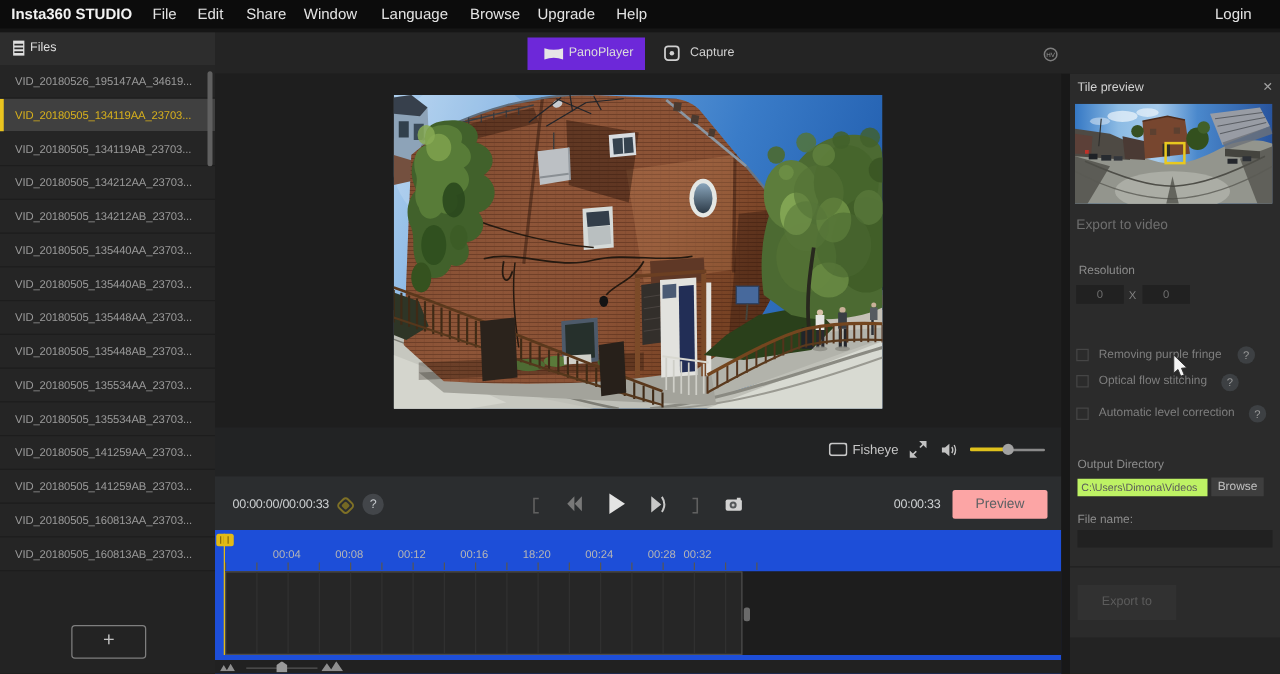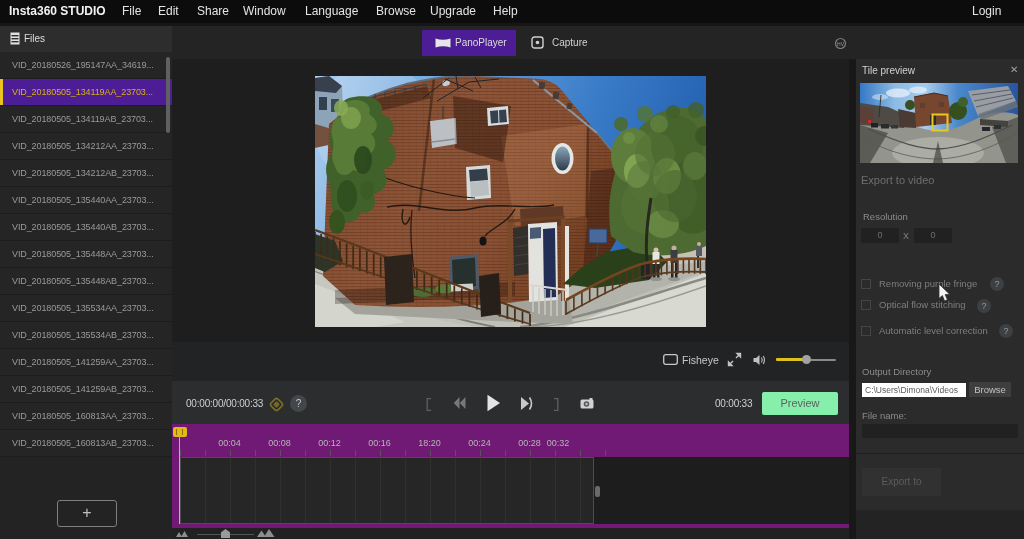--- a/index.html
+++ b/index.html
@@ -15,52 +15,52 @@
   #gapstrip { left:0; top:23px; width:1024px; height:3px; background:#161616; }
 
   
   #sidebar { left:0; top:26px; width:172px; height:513px; background:#232323; }
   #sbheader { position:absolute; left:0; top:0; width:172px; height:26px; background:#2d2d2d; }
   #sbheader .t { position:absolute; left:24px; top:7px; font-size:10px; color:#dedede; }
   #filelist { position:absolute; left:0; top:26px; width:172px; }
   .frow { position:relative; width:172px; height:27px; line-height:27px; font-size:9px; letter-spacing:-0.1px;
      color:#9a9a9a; padding-left:12px; white-space:nowrap; overflow:hidden;
      border-bottom:1px solid #1d1d1d; background:#252525; }
-  .frow.sel { color:#d7b01c; background:#4c1d95; }
+  .frow.sel { color:#d7b01c; background:#404040; }
   .frow.sel::before { content:""; position:absolute; left:0; top:0; width:3px; height:27px; background:#eac41f; }
   #sbscroll { position:absolute; left:166px; top:31px; width:4px; height:76px; background:#606060; border-radius:2px; }
   #addbtn { position:absolute; left:57px; top:474px; width:60px; height:27px; border:1px solid #7f7f7f;
      border-radius:3px; color:#c0c0c0; font-size:16px; font-weight:300; text-align:center; line-height:24px; }
 
   
   #toolbar { left:172px; top:26px; width:852px; height:33px; background:#242424; }
-  #btnPano { position:absolute; left:250px; top:4px; width:94px; height:26px; background:#4c1d95; }
+  #btnPano { position:absolute; left:250px; top:4px; width:94px; height:26px; background:#6d28d9; }
   #btnPano span { position:absolute; left:33px; top:7px; font-size:10px; color:#dcdcdc; }
   #capIcon { position:absolute; left:359px; top:10px; }
   #capTxt  { position:absolute; left:380px; top:11px; font-size:10px; color:#d0d0d0; }
 
   
   #viewport { left:172px; top:59px; width:677px; height:283px; background:#1e1e1e; }
   #photo { position:absolute; left:143px; top:17px; width:391px; height:251px; }
 
   
   #fishrow { left:172px; top:342px; width:677px; height:39px; background:#222324; color:#c8c8c8; }
   #fishrow .ftxt { position:absolute; left:510px; top:12px; font-size:10.5px; color:#c8c8c8; }
 
   
   #playbar { left:172px; top:381px; width:677px; height:43px; background:#2b2d2f; color:#cdd0d2; }
   #playbar .time1 { position:absolute; left:14px; top:17px; font-size:10px; letter-spacing:-0.2px; }
   #playbar .time2 { position:absolute; left:543px; top:17px; font-size:10px; letter-spacing:-0.2px; }
   #playbar .qm { position:absolute; left:118px; top:14px; width:17px; height:17px; border-radius:50%;
       background:#43464a; color:#c6cacd; font-size:10px; text-align:center; line-height:17px; }
-  #btnPreview { position:absolute; left:590px; top:11px; width:76px; height:23px; background:#86efac;
+  #btnPreview { position:absolute; left:590px; top:11px; width:76px; height:23px; background:#fca5a5;
       border-radius:2px; color:#5e6164; font-size:11px; text-align:center; line-height:23px; }
 
   
-  #timeline { left:172px; top:424px; width:677px; height:115px; background:#701a75; }
+  #timeline { left:172px; top:424px; width:677px; height:115px; background:#1d4ed8; }
   #lane { position:absolute; left:8px; top:33px; width:669px; height:67px; background:#1d1d1d; }
   #clip { position:absolute; left:8px; top:33px; width:414px; height:67px; background:#262626; border:1px solid #4d4d4d; }
   .rlbl { position:absolute; top:14px; font-size:9px; color:#b5b5b5; width:30px; margin-left:-15px; text-align:center; }
   .tick { position:absolute; top:26px; width:1px; height:6px; background:#555; }
   .grid { position:absolute; top:34px; width:1px; height:65px; background:#303030; }
   #thandle { position:absolute; left:423px; top:62px; width:5px; height:11px; background:#6a6a6a; border-radius:2px; }
   #phline { position:absolute; left:7px; top:3px; width:1px; height:97px; background:#e2ba16; }
   #phgrip { position:absolute; left:1px; top:3px; width:14px; height:10px; background:#e2ba16; border-radius:2px; }
   #phgrip i { position:absolute; top:2px; width:1px; height:6px; background:#8a6e0a; }
   #bstrip { position:absolute; left:0; top:104px; width:677px; height:11px; background:#212121; }
@@ -609,21 +609,21 @@
     <div class="cb" style="left:5px;top:220px;"></div>
     <span class="cl" style="left:23px;top:219px;">Removing purple fringe</span>
     <div class="qm2" style="left:134px;top:218px;">?</div>
     <div class="cb" style="left:5px;top:241px;"></div>
     <span class="cl" style="left:23px;top:240px;">Optical flow stitching</span>
     <div class="qm2" style="left:121px;top:240px;">?</div>
     <div class="cb" style="left:5px;top:267px;"></div>
     <span class="cl" style="left:23px;top:266px;">Automatic level correction</span>
     <div class="qm2" style="left:143px;top:265px;">?</div>
     <span class="rlab" style="left:6px;top:307px;">Output Directory</span>
-    <div class="rinput" style="left:6px;top:324px;width:104px;height:14px;line-height:14px;padding-left:3px;background:#ffffff;color:#5a5a5a;font-size:8.5px;white-space:nowrap;overflow:hidden;">C:\Users\Dimona\Videos</div>
+    <div class="rinput" style="left:6px;top:324px;width:104px;height:14px;line-height:14px;padding-left:3px;background:#bef264;color:#5a5a5a;font-size:8.5px;white-space:nowrap;overflow:hidden;">C:\Users\Dimona\Videos</div>
     <div id="browse">Browse</div>
     <span class="rlab" style="left:6px;top:351px;">File name:</span>
     <div class="rinput" style="left:6px;top:365px;width:156px;height:14px;"></div>
     <div style="position:absolute;left:0;top:394px;width:168px;height:1px;background:#202020;"></div>
     <div id="exportBtn">Export to</div>
     <div id="rfoot"></div>
   </div>
 
   <svg style="position:absolute;left:938px;top:284px;" width="13" height="19" viewBox="0 0 13 19">
     <path d="M1,0 L1,14.5 L4.4,11.6 L6.6,17 L9.4,15.8 L7.2,10.6 L11.6,10.2 Z" fill="#f4f4f4" stroke="#333" stroke-width="0.8"></path>

